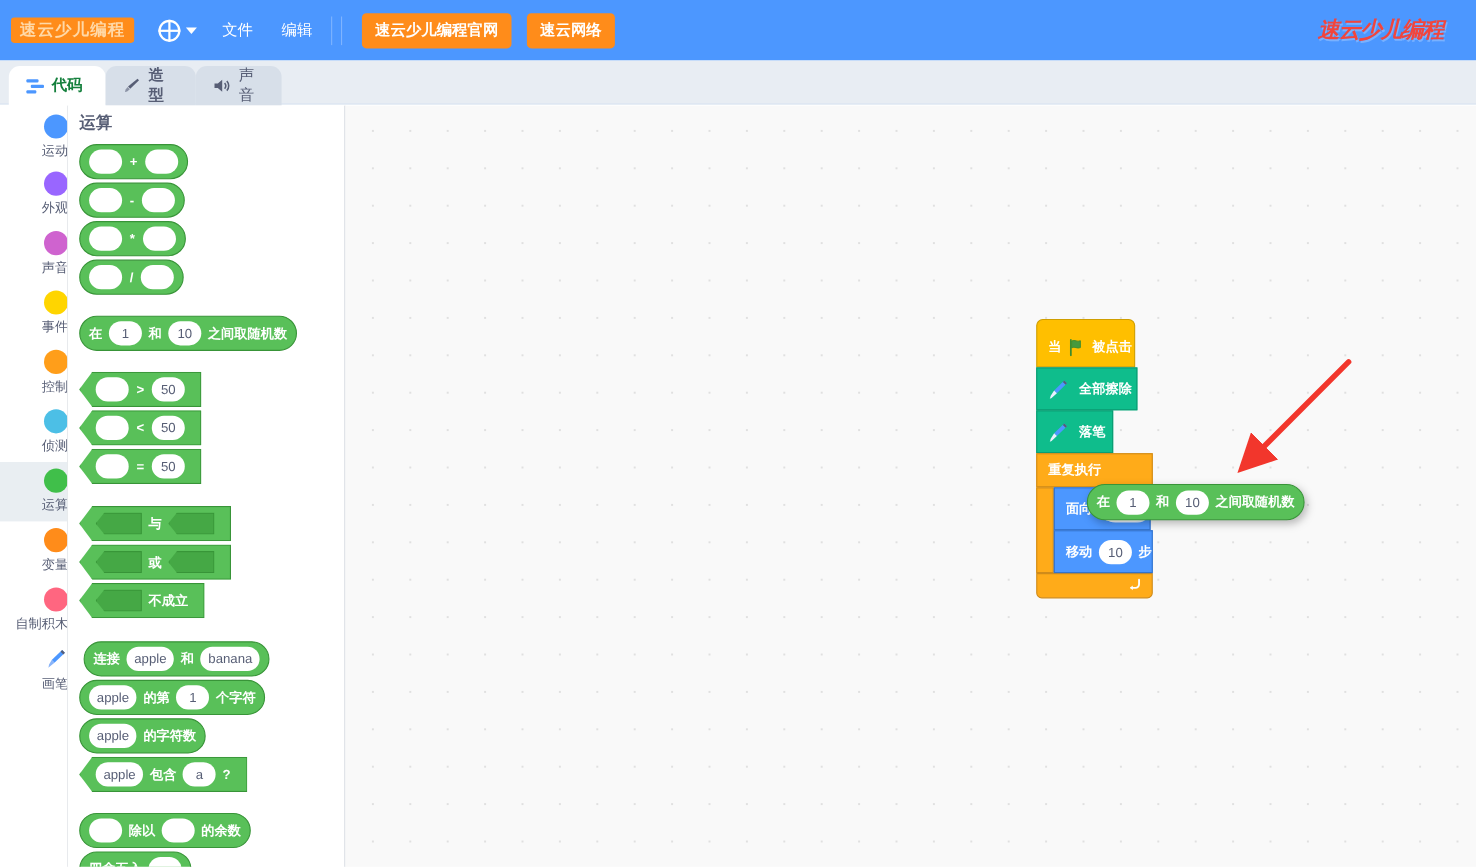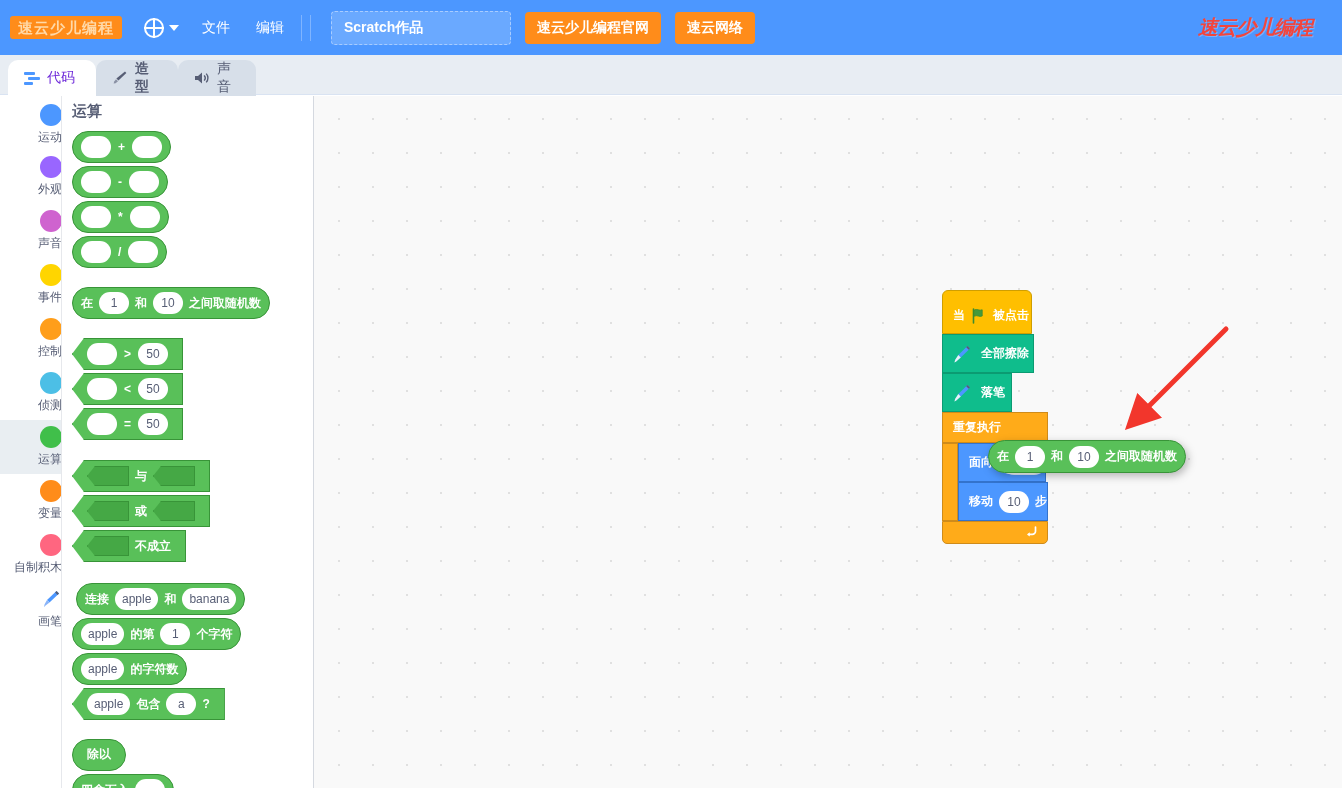--- a/index.html
+++ b/index.html
@@ -108,21 +108,21 @@
     position: absolute; top: 5px;
     height: 36px;
     display: flex; align-items: center; gap: 7px;
     padding: 0 16px;
     border-radius: 10px 10px 0 0;
     font-size: 14px;
     color: #575e75;
     background: #d7dfe9;
     cursor: pointer;
   }
-  .tab.active { background: #fff; color: #6d28d9; }
+  .tab.active { background: #fff; color: #15803d; font-weight: bold; }
   #tab-code { left: 8px; width: 88px; }
   #tab-costume { left: 96px; width: 82px; font-weight: bold; }
   #tab-sound { left: 178px; width: 78px; }
   .ico-code { width:16px;height:13px;position:relative;flex:none;}
   .ico-code i {position:absolute;display:block;background:#4c97ff;border-radius:1px;}
   .ico-brush {width:16px;height:16px;position:relative;flex:none;}
   .ico-snd {width:16px;height:14px;position:relative;flex:none;}
 
   
   #rail {
@@ -240,21 +240,20 @@
   </div>
 
   <div class="hdr-item">文件</div>
   <div class="hdr-item">编辑</div>
 
   <div class="hdr-sep"></div>
 
 
   <div class="hdr-sep"></div>
 
-  <input id="project-name" type="text" value="Scratch作品" style="">
 
   <button class="orange-btn">速云少儿编程官网</button>
   <button class="orange-btn">速云网络</button>
 
   <div id="brand-right">速云少儿编程</div>
 </div>
 
 <div id="tabbar">
   <div class="tab active" id="tab-code">
     <span class="ico-code">
@@ -423,21 +422,21 @@
     <span>的字符数</span>
   </div>
 
   <div class="blk op-hex" style="left:10px; top:592px;">
     <span class="oval-in">apple</span>
     <span>包含</span>
     <span class="oval-in">a</span>
     <span>?</span>
   </div>
 
-  <div class="blk op-round" style="left:10px; top:643px;flex-direction:column;">
+  <div class="blk op-round" style="left:10px; top:643px;">
     <span class="oval-in"></span>
     <span>除以</span>
     <span class="oval-in"></span>
     <span>的余数</span>
   </div>
 
   <div class="blk op-round" style="left:10px; top:678px;">
     <span>四舍五入</span>
     <span class="oval-in"></span>
   </div>

